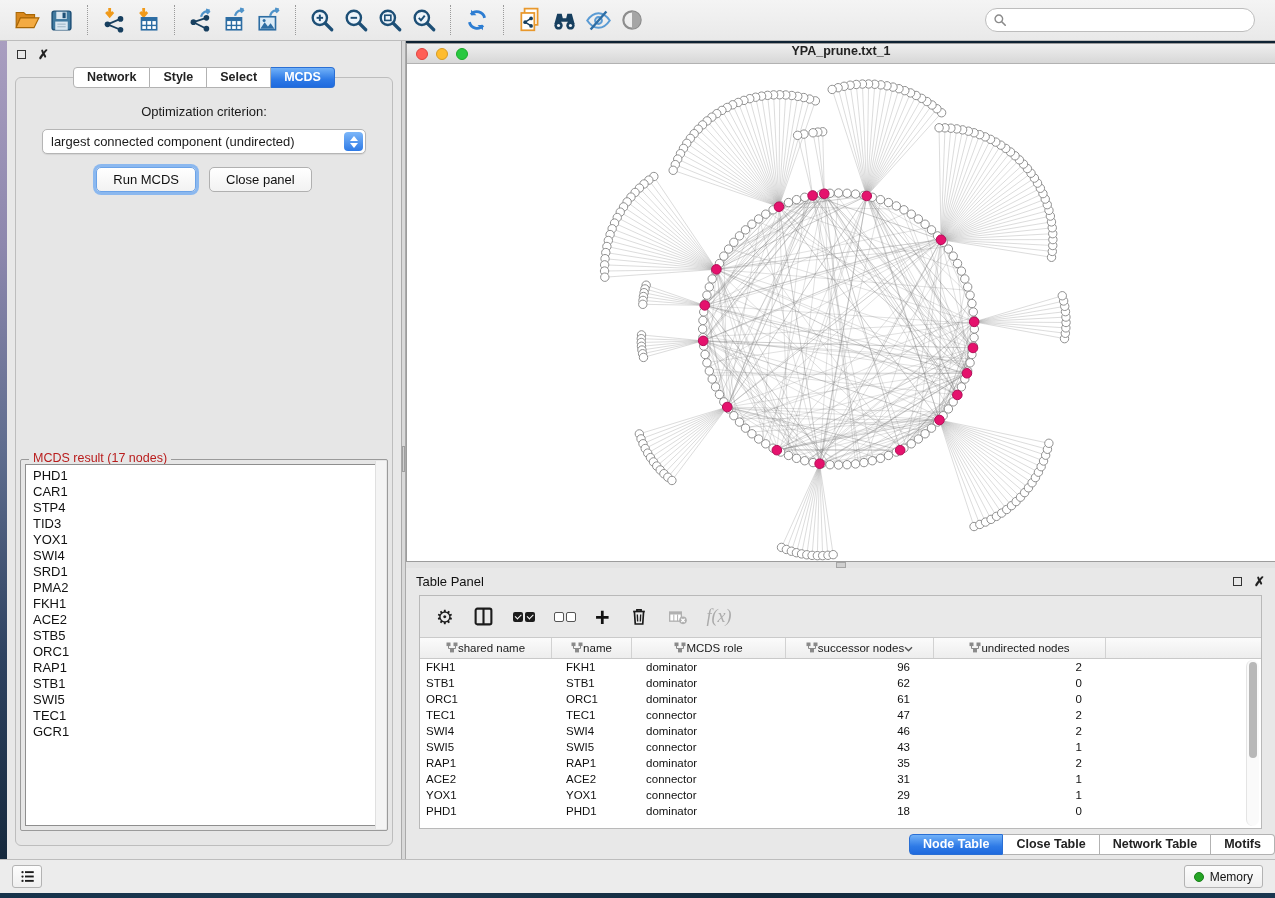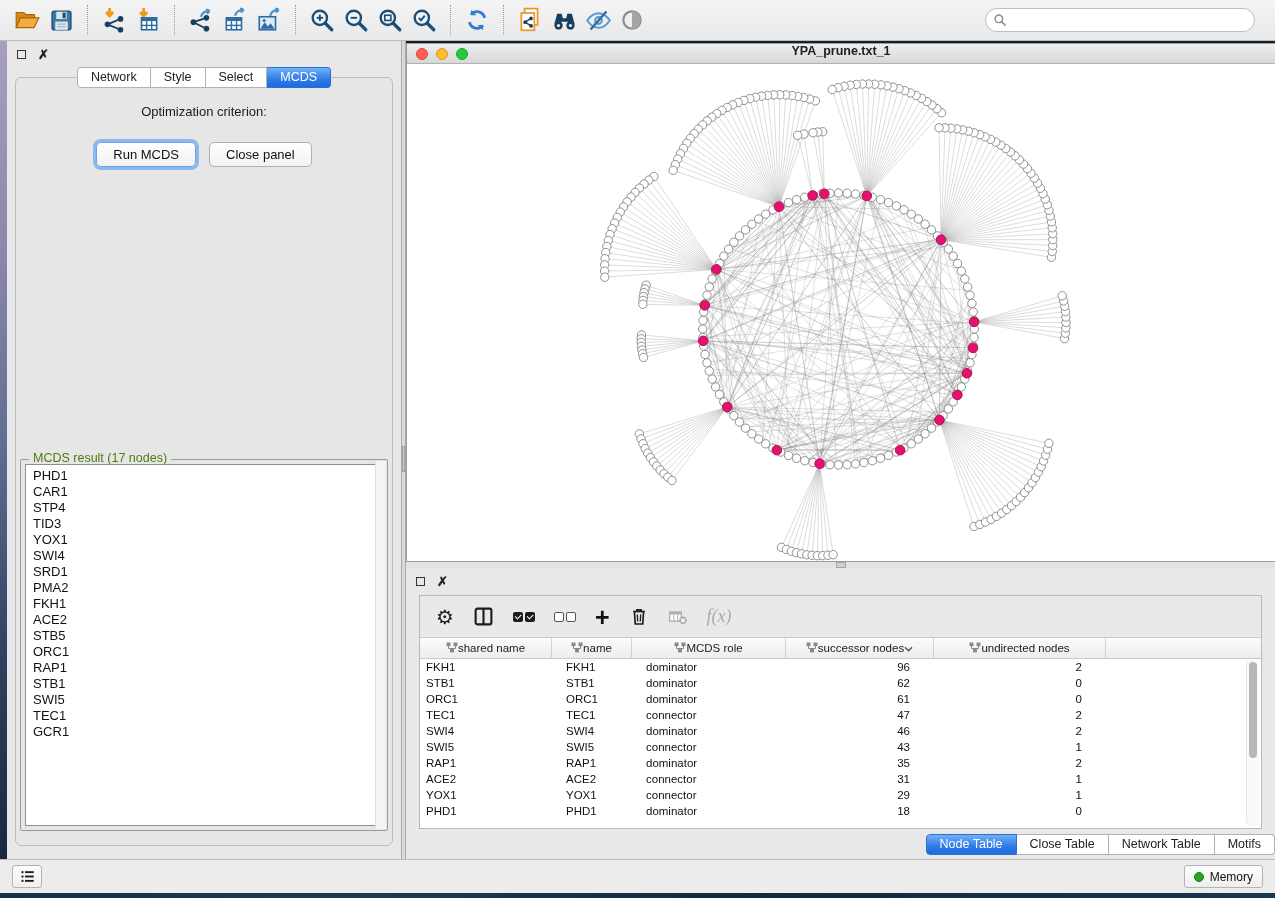--- a/index.html
+++ b/index.html
@@ -28,21 +28,21 @@
   
   .main { position:absolute; top:41px; left:0; right:0; bottom:39px; display:flex; }
 
   
   .control-panel { width:394px; margin-left:7px; background:#e8e8e8; display:flex; flex-direction:column; }
   .panel-titlebar { height:26px; display:flex; align-items:center; padding:0 10px; font-size:13px; color:#111; flex:none; }
   .panel-title { flex:1; }
   .win-float { width:9px; height:9px; border:1.5px solid #333; margin-right:12px; display:inline-block; }
   .win-close { font-size:13px; font-weight:bold; color:#222; line-height:1; }
 
-  .seg-tabs { display:flex; justify-content:center; position:relative; z-index:2; flex:none; }
+  .seg-tabs { display:flex; justify-content:center; position:relative; z-index:2; flex:none;font-weight:bold; }
   .seg-tab { padding:0 13px; height:21px; line-height:19px; background:#fff;
     border:1px solid #b2b2b2; border-left:none; font-size:12.5px; color:#222; }
   .seg-tab:first-child { border-left:1px solid #b2b2b2; border-radius:4px 0 0 4px; }
   .seg-tab:last-child { border-radius:0 4px 4px 0; }
   .seg-tab.active { background:linear-gradient(#71b1f8,#2e7ae6 60%,#1f6ade); color:#fff; border-color:#2a6fd4; }
 
   .cp-box { flex:1; margin:-11px 8px 13px; border:1px solid #bdbdbd; border-radius:6px;
     background:#e6e6e6; padding:26px 0 8px; display:flex; flex-direction:column; position:relative; z-index:1; }
   .opt-label { text-align:center; font-size:13px; margin-bottom:10px; }
   .cp-select { margin:0 26px; height:25px; border:1px solid #b5b5b5; border-radius:5px; background:#fff;
@@ -52,21 +52,21 @@
     background:linear-gradient(#7db7f9,#2e7ae6); display:flex; flex-direction:column;
     align-items:center; justify-content:center; gap:2px; }
   .arr-up { width:0; height:0; border-left:4px solid transparent; border-right:4px solid transparent; border-bottom:5px solid #fff; }
   .arr-dn { width:0; height:0; border-left:4px solid transparent; border-right:4px solid transparent; border-top:5px solid #fff; }
   .btn-row { display:flex; justify-content:center; gap:13px; margin-top:13px; }
   .mac-btn { height:25px; padding:0 16px; background:linear-gradient(#ffffff,#f2f2f2); border:1px solid #b0b0b0;
     border-radius:5px; font-size:13px; color:#111; }
   .mac-btn.focused { box-shadow:0 0 0 3px rgba(90,160,245,.65); border-color:#6ba3e8;text-align:right; }
 
   .groupbox { height:372px; margin:auto 4px 6px; border:1px solid #9a9a9a; border-radius:2px; position:relative; flex:none; }
-  .groupbox-legend { position:absolute; top:-9px; left:8px; background:#e6e6e6; padding:0 4px; font-size:12.5px; color:#4d7c0f; }
+  .groupbox-legend { position:absolute; top:-9px; left:8px; background:#e6e6e6; padding:0 4px; font-size:12.5px; color:#b91c1c; }
   .mcds-list { position:absolute; inset:4px; background:#fff; border:1px solid #8e8e8e; overflow:hidden; padding:3px 0 0 7px; }
   .mcds-item { font-size:13px; line-height:16px; color:#111; }
   .mcds-scroll { position:absolute; top:1px; bottom:1px; right:1px; width:11px; background:#f4f4f4; border-left:1px solid #e0e0e0; }
 
   
   .vsplit { width:5px; background:#d9d9d9; border-left:1px solid #aaa; border-right:1px solid #aaa; position:relative; }
   .vsplit .grip { position:absolute; top:405px; left:0; right:0; height:26px; background:#cfcfcf; border:1px solid #9f9f9f; }
   .hsplit { height:6px; background:#e3e3e3; position:relative; }
   .hsplit .grip { position:absolute; left:50%; top:0; width:10px; height:6px; margin-left:-5px; background:#cfcfcf; border:1px solid #a5a5a5; }
 
@@ -286,20 +286,27 @@
       <span class="win-close">✗</span>
     </div>
     <div class="seg-tabs" id="cp-tabs">
         <div class="seg-tab">Network</div>
         <div class="seg-tab">Style</div>
         <div class="seg-tab">Select</div>
         <div class="seg-tab active">MCDS</div>
       </div>
     <div class="cp-box">
       <div class="opt-label">Optimization criterion:</div>
+      <div class="cp-select">
+        <span>largest connected component (undirected)</span>
+        <span class="sel-stepper">
+          <span class="arr-up"></span>
+            <span class="arr-dn"></span>
+        </span>
+      </div>
       <div class="btn-row">
         <button class="mac-btn focused">Run MCDS</button>
         <button class="mac-btn">Close panel</button>
       </div>
       <div class="groupbox">
         <span class="groupbox-legend">MCDS result (17 nodes)</span>
         <div class="mcds-list" id="mcds-list">
             <div class="mcds-item">PHD1</div>
             <div class="mcds-item">CAR1</div>
             <div class="mcds-item">STP4</div>
@@ -1072,20 +1079,21 @@
           </svg>
       </div>
     </div>
 
     <div class="hsplit">
         <div class="grip"></div>
       </div>
 
     <div class="table-panel">
       <div class="panel-titlebar">
+        <span class="panel-title">Table Panel</span>
         <span class="win-float"></span>
         <span class="win-close">✗</span>
       </div>
       <div class="table-box">
         <div class="tt-bar">
           <span class="tt-icon gear">⚙</span>
           <span class="tt-icon">
             <svg width="21" height="21" viewBox="0 0 24 24">
                 <rect x="3" y="3" width="18" height="18" rx="2" fill="none" stroke="#1c1c1c" stroke-width="2.4"></rect>
                 <line x1="12" y1="3" x2="12" y2="21" stroke="#1c1c1c" stroke-width="2.4"></line>

